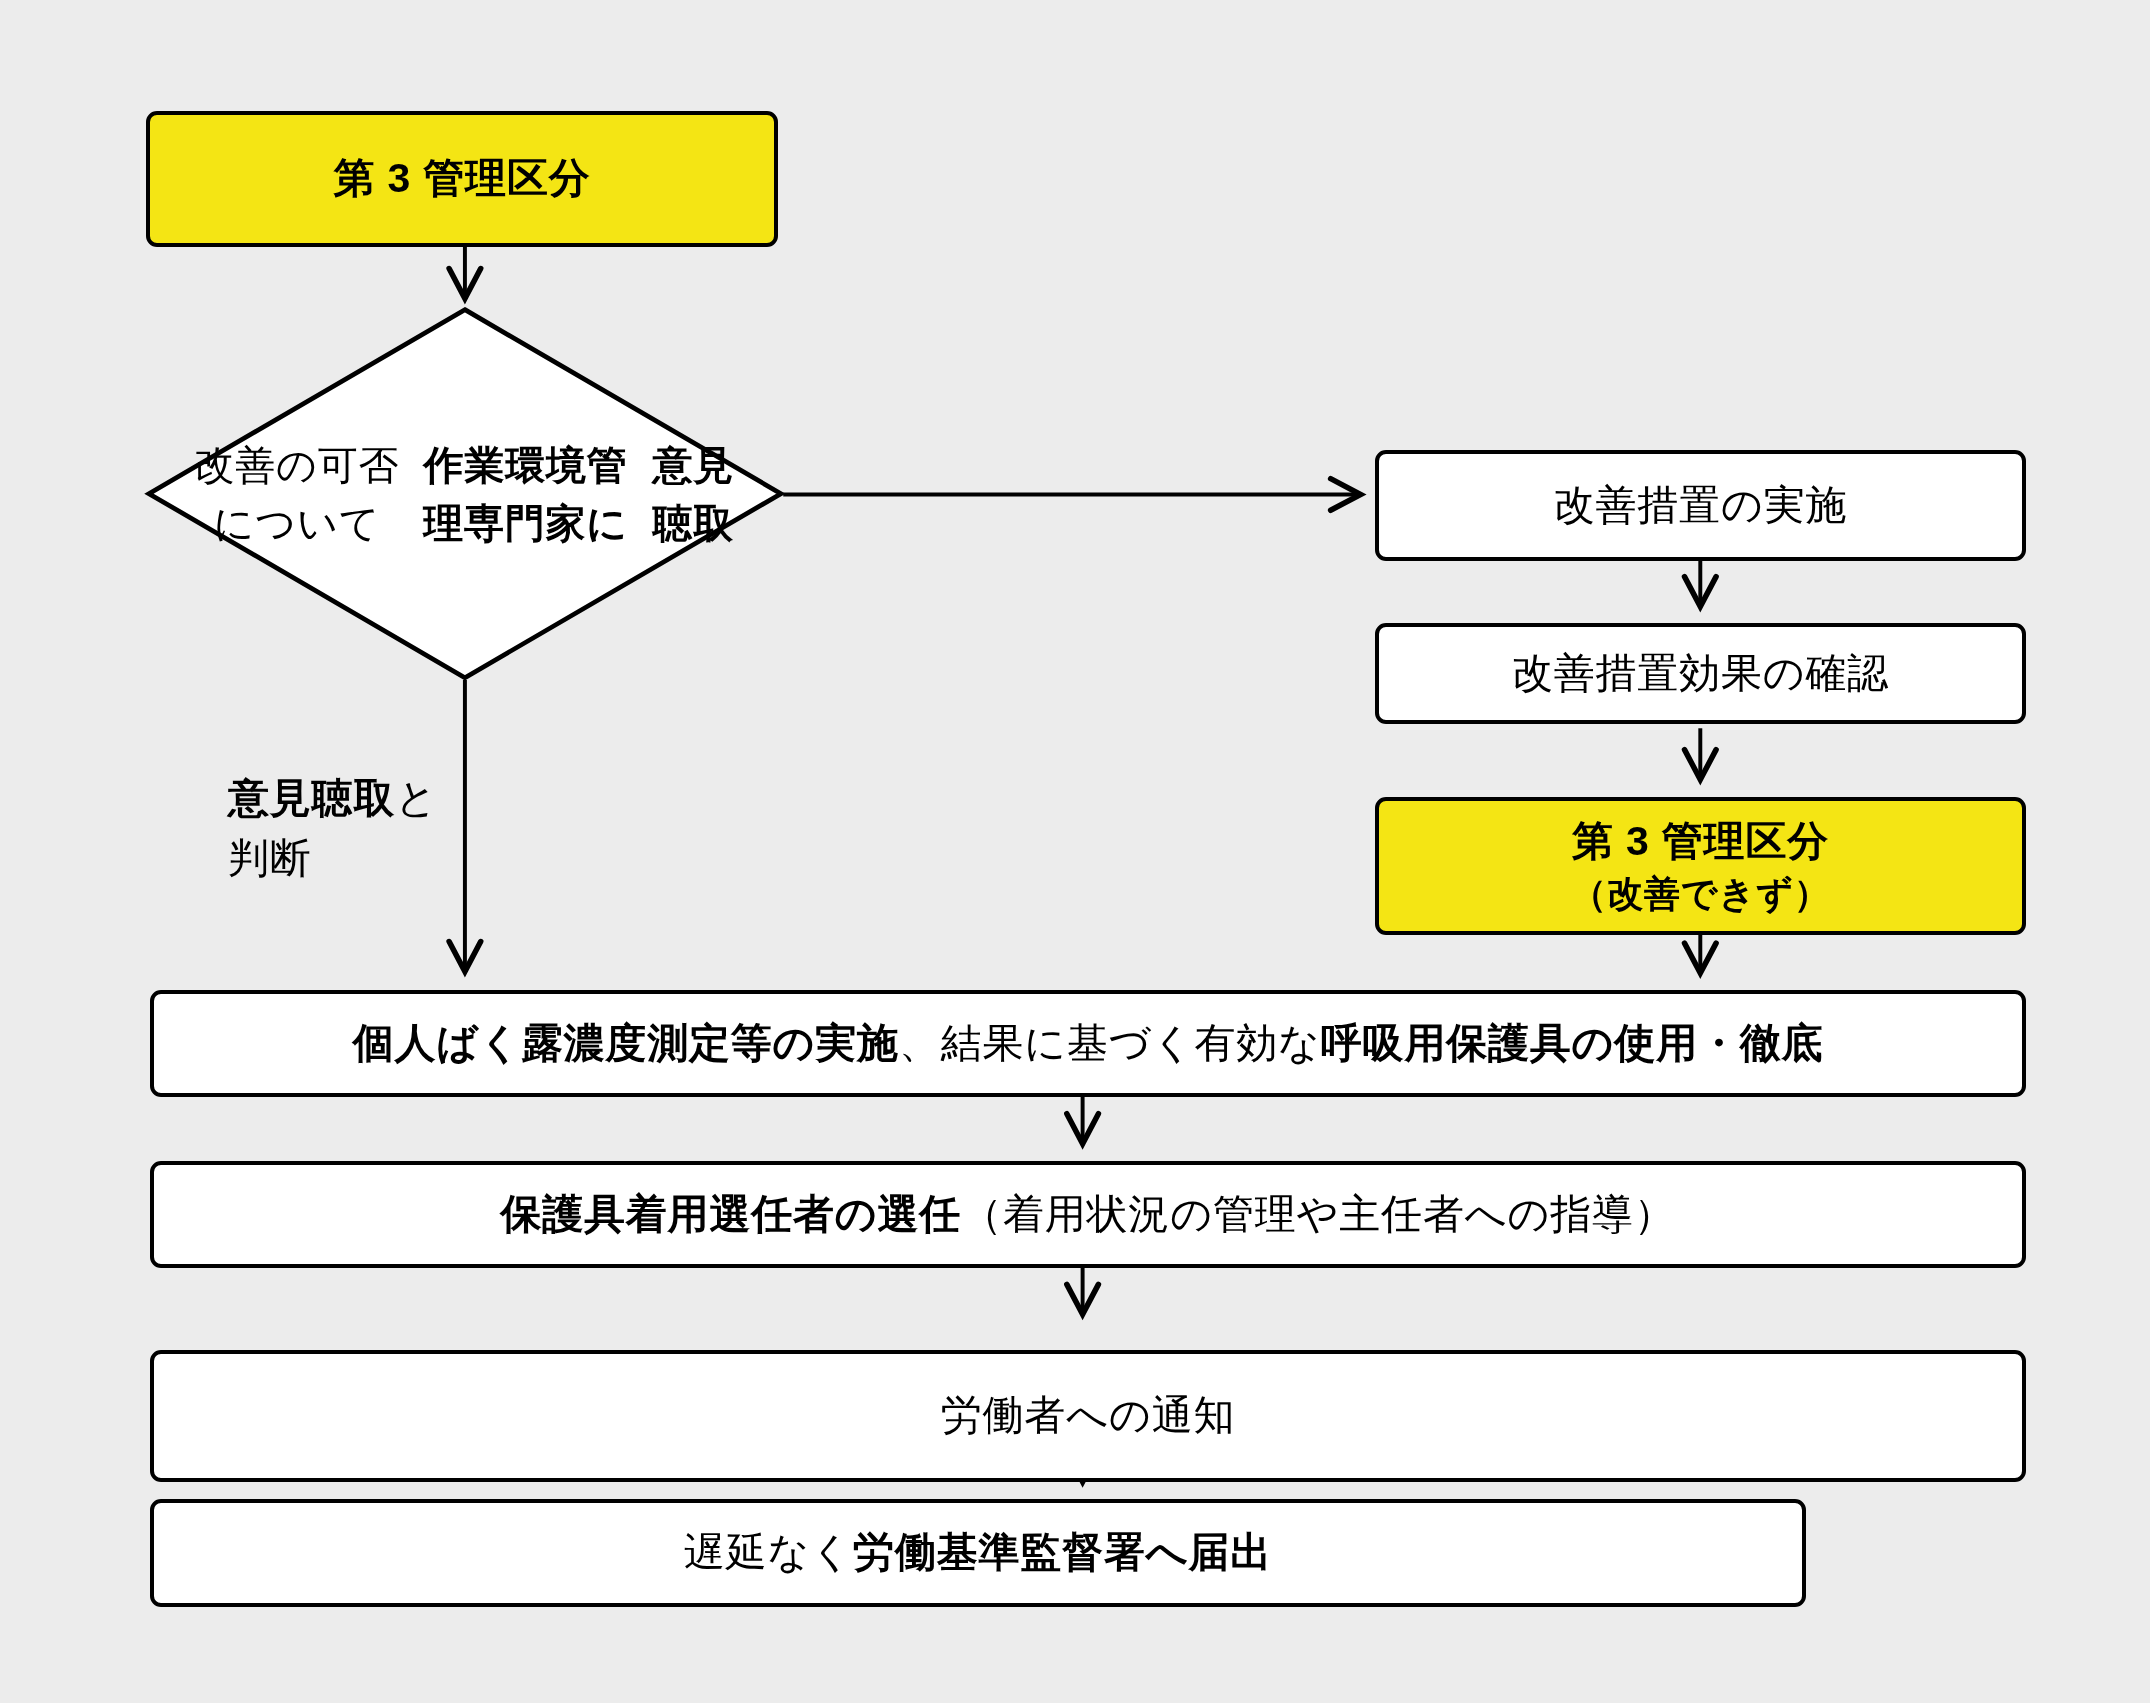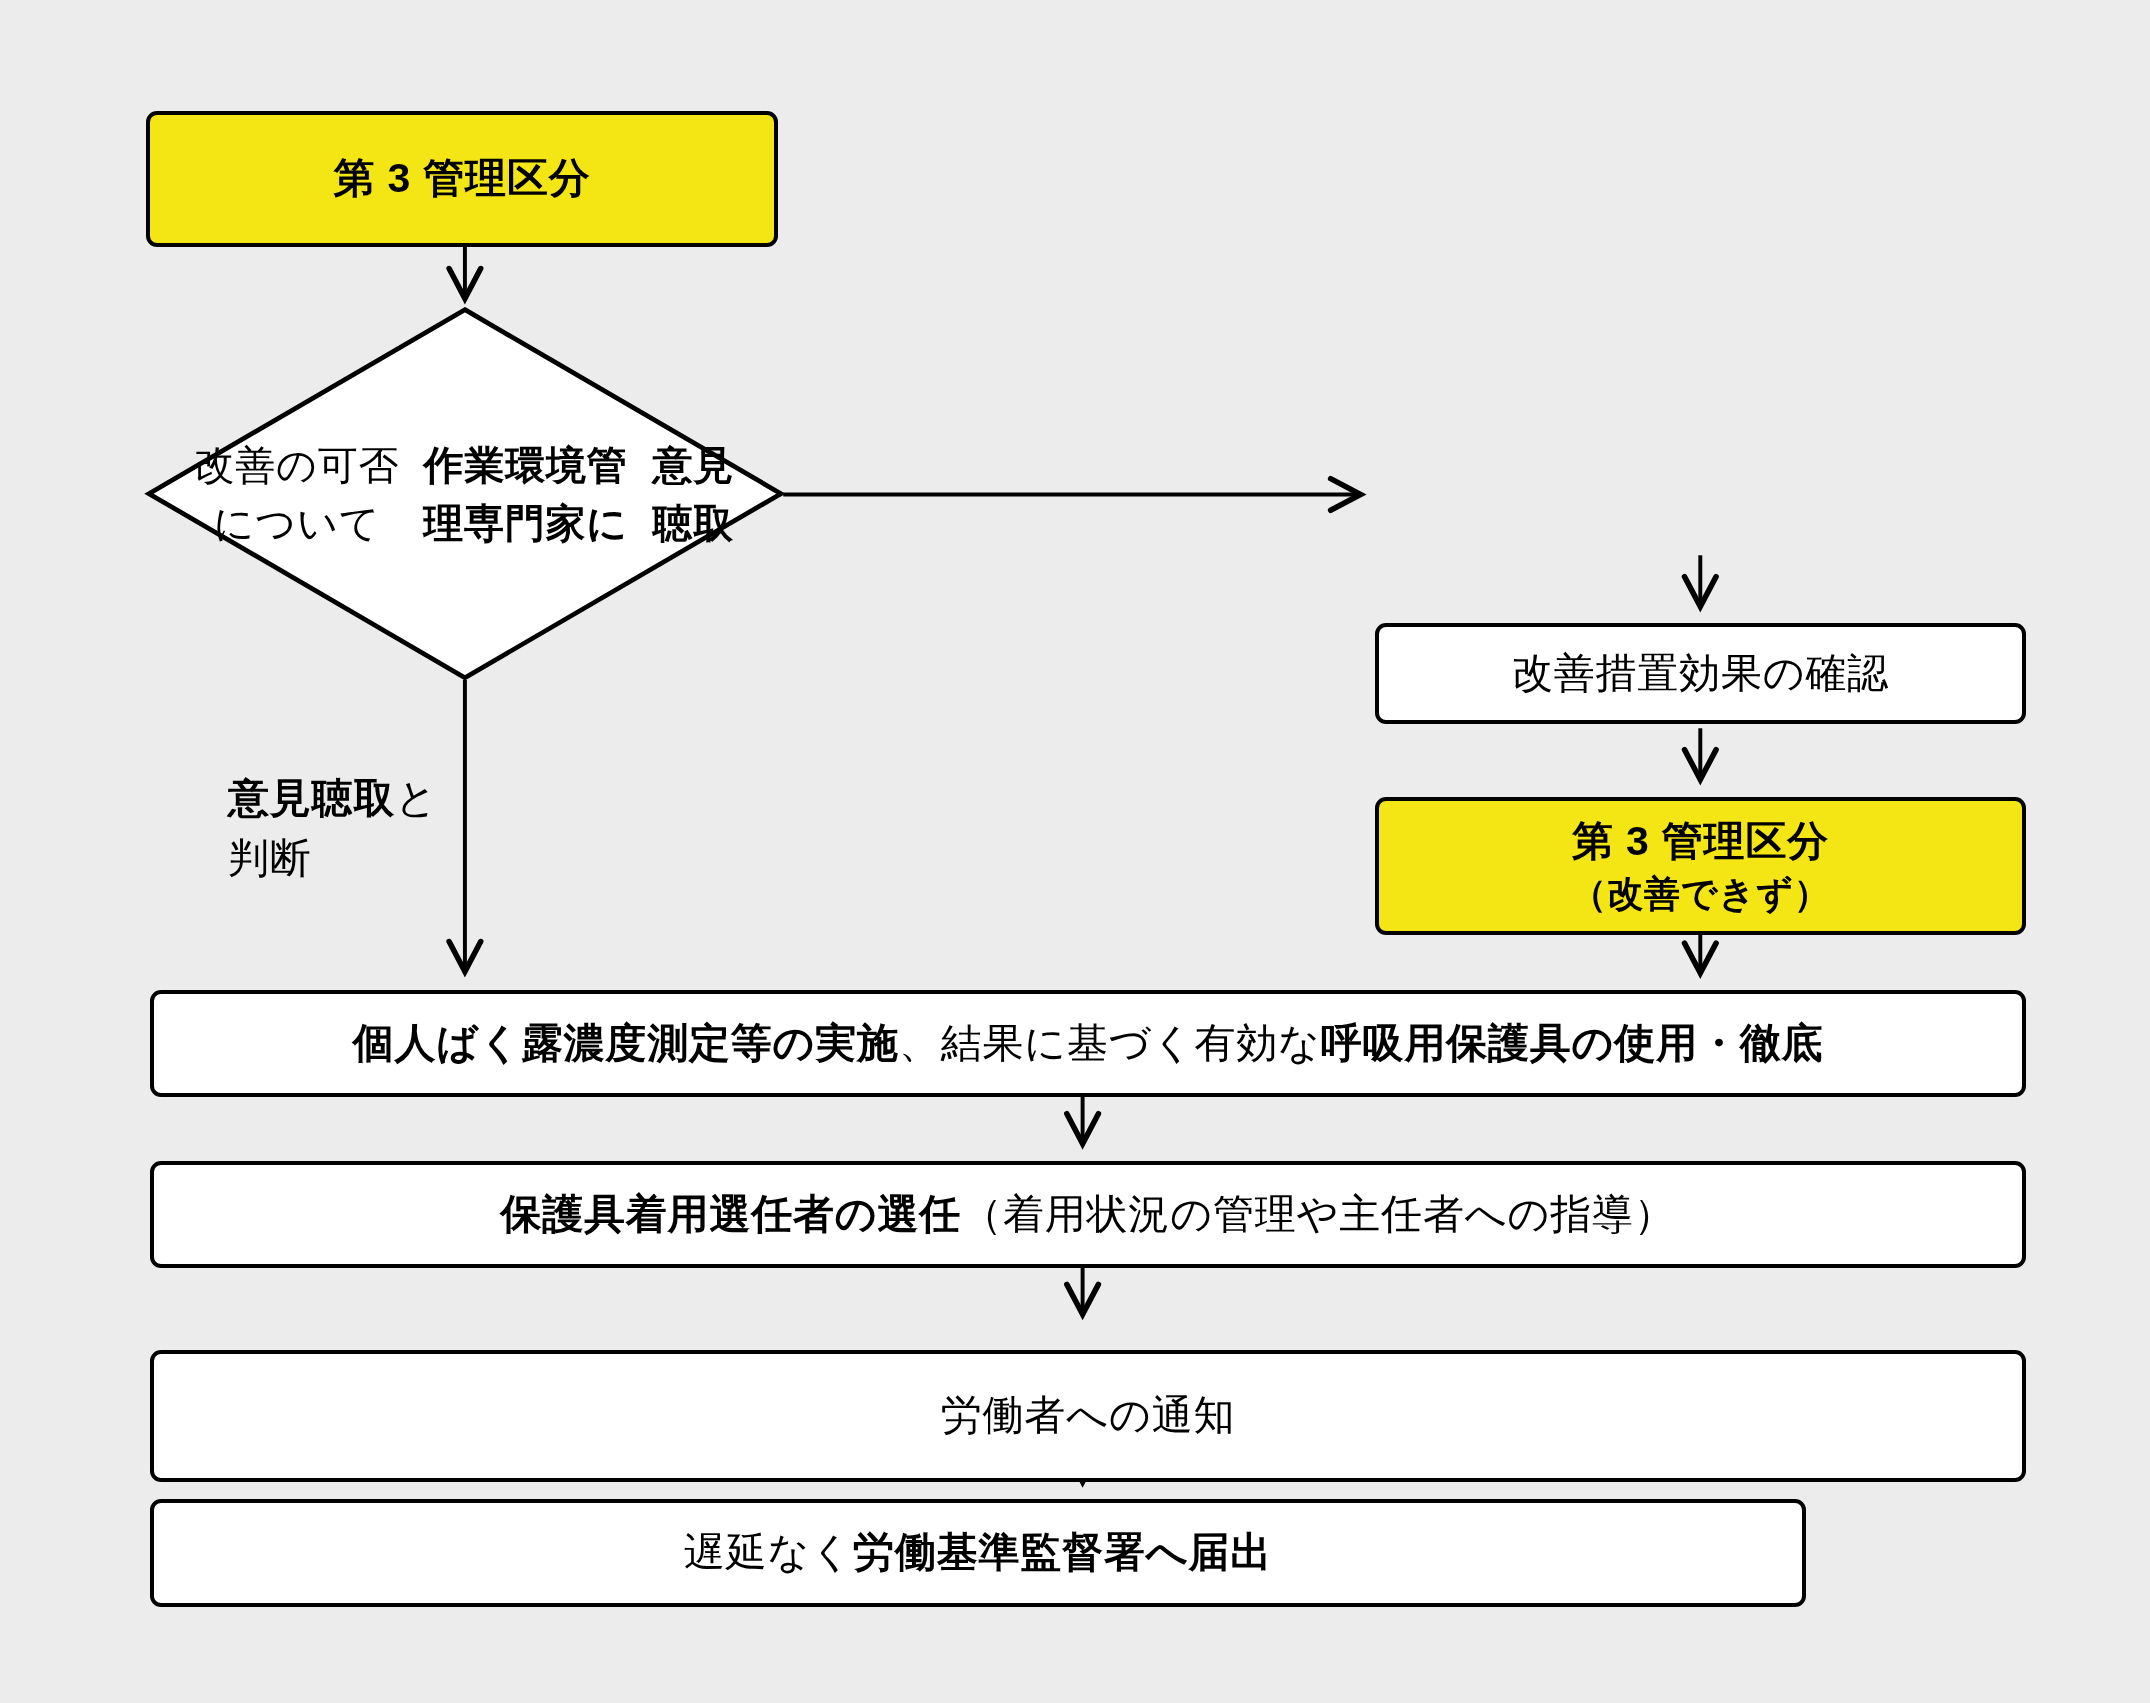--- a/index.html
+++ b/index.html
@@ -84,20 +84,23 @@
     <span class="b">作業環境管理専門家に</span>
     <span class="b">意見聴取</span>
   </div>
 
 
   <div class="edge-label edge-label-difficult">
     <span class="b">意見聴取</span><span>と</span><br>
     <span>判断</span>
   </div>
 
+  <div class="node node-implement">
+    <span>改善措置の実施</span>
+  </div>
 
   <div class="node node-confirm">
     <span>改善措置効果の確認</span>
   </div>
 
   <div class="node yellow node-cat3b">
     <span>第 3 管理区分</span>
     <span class="sub">（改善できず）</span>
   </div>
 

